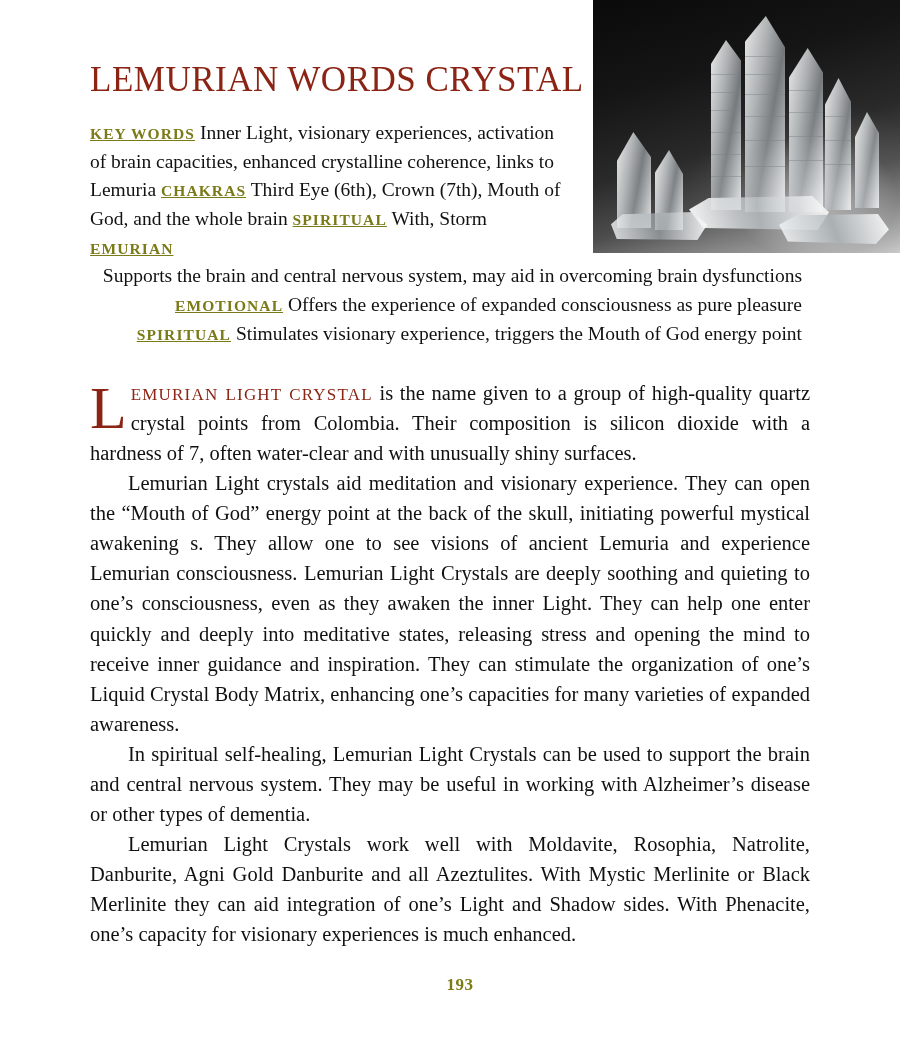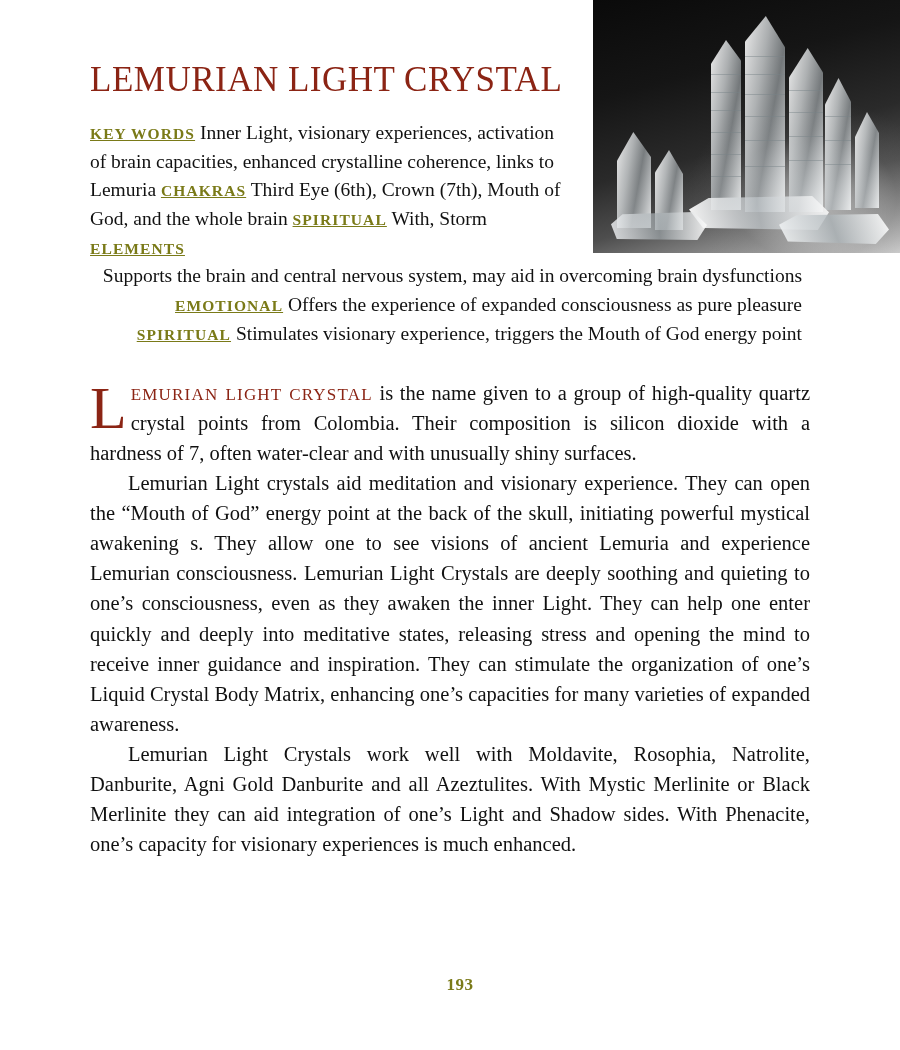--- a/index.html
+++ b/index.html
@@ -185,46 +185,47 @@
     <div class="xtal e"></div>
     <div class="xtal f"></div>
     <div class="xtal g"></div>
     <div class="xtal lay1"></div>
     <div class="xtal lay2"></div>
     <div class="xtal lay3"></div>
   </div>
 
   <div class="content">
 
-    <h1 class="title">LEMURIAN LIGHT CRYSTAL</h1>
+    <h1 class="title">LEMURIAN WORDS CRYSTAL</h1>
 
     <div class="keywords-block">
       <span style="display:block; width:480px;">
         <span class="kw-label">KEY WORDS</span>
         <span>Inner Light, visionary experiences, activation of brain capacities, enhanced crystalline coherence, links to Lemuria</span>
         <span class="kw-label">CHAKRAS</span>
         <span>Third Eye (6th), Crown (7th), Mouth of God, and the whole brain</span>
         <span class="kw-label">SPIRITUAL</span>
         <span>With, Storm</span>
-        <span class="kw-label">ELEMENTS</span>
+        <span class="kw-label">EMURIAN</span>
       </span>
       <span style="display:block;text-align:right;">
         <span>Supports the brain and central nervous system, may aid in overcoming brain dysfunctions</span>
         <span class="kw-label">EMOTIONAL</span>
         <span>Offers the experience of expanded consciousness as pure pleasure</span>
         <span class="kw-label">SPIRITUAL</span>
         <span>Stimulates visionary experience, triggers the Mouth of God energy point</span>
       </span>
     </div>
 
     <div class="body-text">
       <p>
         <span class="dropcap">L</span><span class="smallcaps-lead">EMURIAN LIGHT CRYSTAL</span><span> is the name given to a group of high-quality quartz crystal points from Colombia. Their composition is silicon dioxide with a hardness of 7, often water-clear and with unusually shiny surfaces.</span>
       </p>
       <p class="indent">Lemurian Light crystals aid meditation and visionary experience. They can open the “Mouth of God” energy point at the back of the skull, initiating powerful mystical awakening s. They allow one to see visions of ancient Lemuria and experience Lemurian consciousness. Lemurian Light Crystals are deeply soothing and quieting to one’s consciousness, even as they awaken the inner Light. They can help one enter quickly and deeply into meditative states, releasing stress and opening the mind to receive inner guidance and inspiration. They can stimulate the organization of one’s Liquid Crystal Body Matrix, enhancing one’s capacities for many varieties of expanded awareness.</p>
+      <p class="indent">In spiritual self-healing, Lemurian Light Crystals can be used to support the brain and central nervous system. They may be useful in working with Alzheimer’s disease or other types of dementia.</p>
       <p class="indent">Lemurian Light Crystals work well with Moldavite, Rosophia, Natrolite, Danburite, Agni Gold Danburite and all Azeztulites. With Mystic Merlinite or Black Merlinite they can aid integration of one’s Light and Shadow sides. With Phenacite, one’s capacity for visionary experiences is much enhanced.</p>
     </div>
 
   </div>
 
   <div class="page-number">193</div>
 
 </div>
 
 </body></html>

